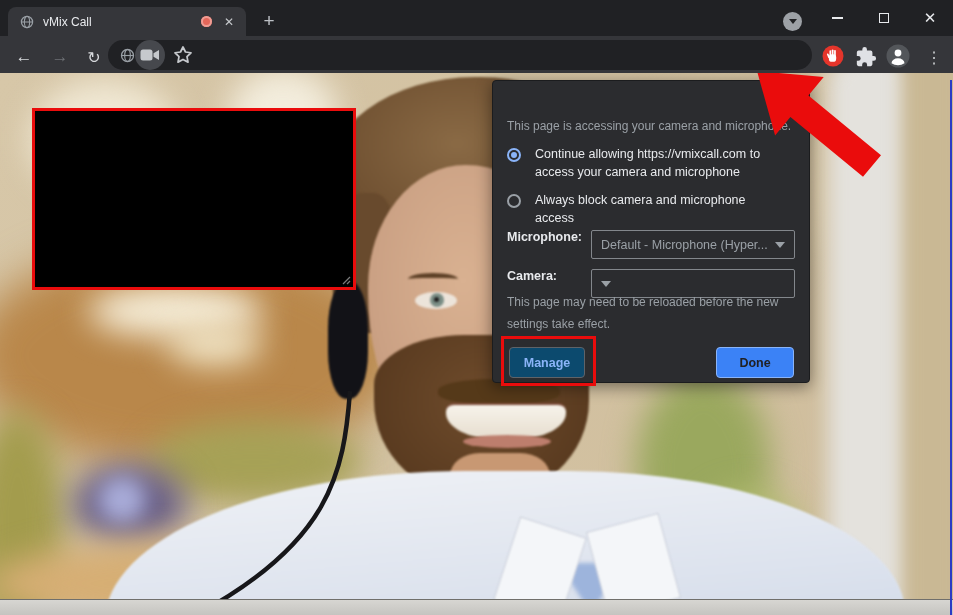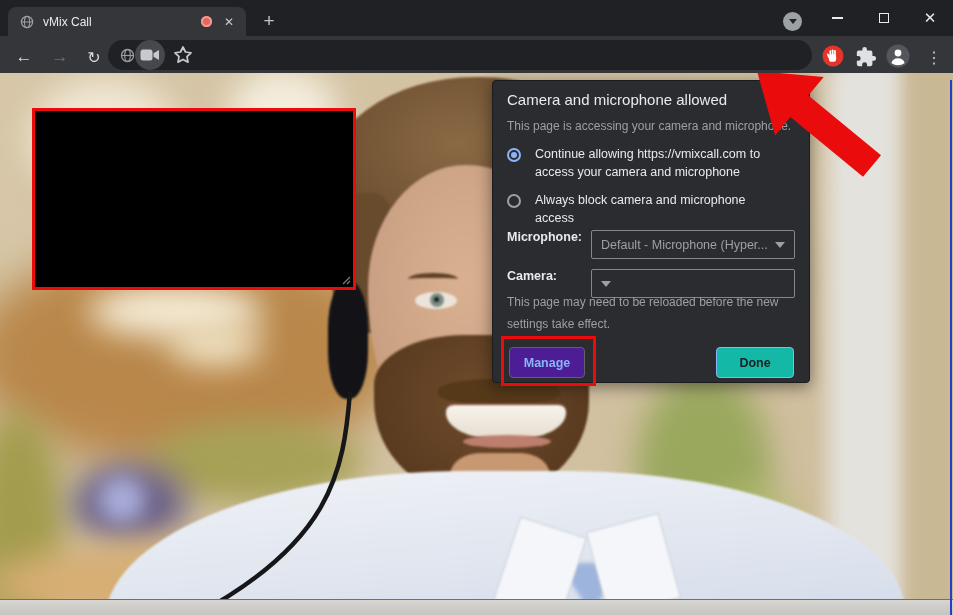--- a/index.html
+++ b/index.html
@@ -134,24 +134,24 @@
   .opt-label { font-size:12.5px; line-height:18px; color:#e8eaed; width:248px; }
   .field-row { left:14px; width:290px; display:flex; align-items:center; }
   #field0 { top:133px; } #field1 { top:172px; }
   .field-label { width:84px; font-size:12.5px; font-weight:bold; color:#e8eaed; }
   .select { width:204px; height:29px; border:1px solid #83878c; border-radius:2px; background:transparent;
             display:flex; align-items:center; padding:0 9px;margin-top:16px; }
   .select .val { flex:1; font-size:12.5px; color:#9aa0a6; white-space:nowrap; overflow:hidden; }
   .select .dd { width:0; height:0; border-left:5px solid transparent; border-right:5px solid transparent;
                 border-top:6px solid #9aa0a6; }
   #popup-note { left:14px; top:210px; width:292px; font-size:12px; line-height:22px; color:#9aa0a6; }
-  #btn-manage { left:16px; top:266px; width:76px; height:31px; background:#4c1d95; border:1px solid #5f6368;
+  #btn-manage { left:16px; top:266px; width:76px; height:31px; background:#0c4a6e; border:1px solid #5f6368;
                 border-radius:4px; color:#8ab4f8; font-size:12.5px; font-weight:bold;
                 display:flex; align-items:center; justify-content:center; }
-  #btn-done { right:15px; top:266px; width:78px; height:31px; background:#14b8a6; border:1px solid #8ab4f8;
+  #btn-done { right:15px; top:266px; width:78px; height:31px; background:#3b82f6; border:1px solid #8ab4f8;
               border-radius:4px; color:#202124; font-size:12.5px; font-weight:bold;
               display:flex; align-items:center; justify-content:center; }
 
   
   .anno { border:3px solid #ea0c0c; z-index:30; pointer-events:none; }
   #anno-cam { left:739px; top:40px; width:47px; height:32px; }
   #anno-manage { left:501px; top:336px; width:95px; height:50px; }
   #arrow-svg { left:750px; top:60px; width:140px; height:125px; z-index:31; pointer-events:none; }
 </style>
 </head>
@@ -273,21 +273,20 @@
 
   <div id="video-box" class="abs">
     <svg width="10" height="10" style="position:absolute; right:2px; bottom:2px;" viewBox="0 0 10 10">
       <line x1="2" y1="9" x2="9" y2="2" stroke="#7a7a7a" stroke-width="1.2"></line>
       <line x1="6" y1="9" x2="9" y2="6" stroke="#7a7a7a" stroke-width="1.2"></line>
     </svg>
   </div>
 
   <div id="popup" class="abs">
     <div id="popup-close" class="abs">✕</div>
-    <div id="popup-title" class="abs">Camera and microphone allowed</div>
     <div id="popup-sub" class="abs">This page is accessing your camera and microphone.</div>
 
     <div id="opt0" class="abs opt-row">
       <span class="radio sel"></span>
       <span class="opt-label">Continue allowing https://vmixcall.com to access your camera and microphone</span>
     </div>
     <div id="opt1" class="abs opt-row">
       <span class="radio"></span>
       <span class="opt-label">Always block camera and microphone access</span>
     </div>

